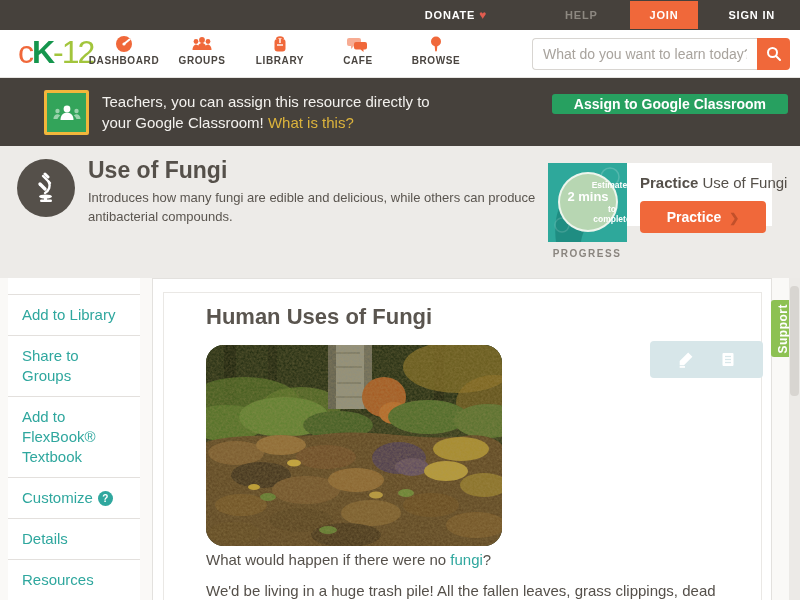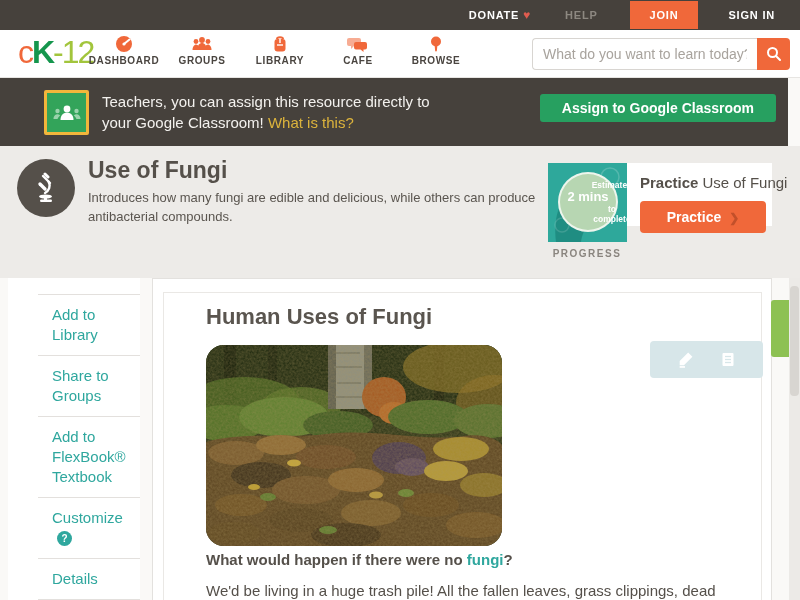--- a/index.html
+++ b/index.html
@@ -2,29 +2,29 @@
 <html><head>
 <meta charset="utf-8">
 <style>
   * { box-sizing: border-box; margin: 0; padding: 0; }
   html,body { width: 800px; height: 600px; }
   body {
     position: relative; overflow: hidden;
     font-family: "Liberation Sans", sans-serif;
     background: #faf9f7; color: #55504a;
   }
-  .abs { position: absolute; padding-left: 30px; }
+  .abs { position: absolute; }
 
   
   .topbar { top:0; left:0; right:0; height:30px; background:#46413c;
     display:flex; justify-content:flex-end; align-items:center; padding-right:25px; }
   .topbar .tb-item { font-size:11px; font-weight:bold; letter-spacing:.8px; cursor:pointer; }
   .tb-donate { color:#fff; margin-right:34px; }
   .tb-heart { color:#e05c4f; font-size:12px; }
-  .tb-help { color:#8d8881; margin-right:32px; }
+  .tb-help { color:#8d8881; margin-right:32px;margin-left:44px; }
   .tb-join { background:#f0683a; color:#fff; height:28px; line-height:28px; padding:0 20px; margin:1px 0; }
   .tb-signin { color:#fff; margin-left:30px; }
 
   
   .navbar { top:30px; left:0; right:0; height:48px; background:#fff; border-bottom:1px solid #e7e5e2; }
   .logo { position:absolute; left:18px; top:4px; font-size:32px; letter-spacing:-2px; cursor:pointer; }
   .logo .lc { color:#f0683a; }
   .logo .lk { color:#15964d; font-weight:bold; }
   .logo .l12 { color:#a2c53c; }
   .nav-items { position:absolute; left:88px; top:5px; display:flex;text-align:center; }
@@ -33,27 +33,27 @@
   .nav-label { font-size:10px; font-weight:bold; color:#4a4540; letter-spacing:.6px; }
   .searchwrap { position:absolute; right:10px; top:8px; display:flex; }
   .search-input { width:225px; height:32px; border:1px solid #d8d5d1; border-right:none;
     border-radius:4px 0 0 4px; padding:0 10px; font-size:14px; color:#7a756f;
     font-family:"Liberation Sans",sans-serif; outline:none; background:#fff; }
   .search-input::placeholder { color:#a8a39d; }
   .search-btn { width:33px; height:32px; background:#f0683a; border:none; border-radius:0 4px 4px 0;
     cursor:pointer; display:flex; align-items:center; justify-content:center; }
 
   
-  .banner { top:78px; left:0; right:12px; height:68px; background:#46413c; }
+  .banner { top:78px; left:0; right:0; height:68px; background:#46413c; }
   .gc-icon { position:absolute; left:44px; top:12px; width:45px; height:45px;
     background:#33a45a; border:3px solid #f2b63b; border-radius:2px;
     display:flex; align-items:center; justify-content:center; }
   .banner-text { position:absolute; left:102px; top:13px; font-size:15px; color:#f3f1ee; line-height:21px; }
   .banner-link { color:#dcb33c; cursor:pointer;text-align:right; }
-  .gc-btn { position:absolute; right:12px; top:16px; height:28px; background:#27a060; color:#fff;
+  .gc-btn { position:absolute; right:12px; top:16px; height:20px; background:#27a060; color:#fff;
     border:none; border-radius:3px; font-size:14px; font-weight:bold; padding:0 22px;
     font-family:"Liberation Sans",sans-serif; cursor:pointer; }
 
   
   .headerband { top:146px; left:0; right:0; height:132px; background:#edebe8; }
   .subject-circle { position:absolute; left:17px; top:13px; width:58px; height:58px; border-radius:50%;
     background:#55504a; display:flex; align-items:center; justify-content:center; }
   .lesson-title { position:absolute; left:88px; top:11px; font-size:23px; font-weight:bold; color:#55504a; }
   .lesson-desc { position:absolute; left:88px; top:42px; width:470px; font-size:13px; color:#5a554f; line-height:19px; }
   .p-img { position:absolute; left:548px; top:17px; width:79px; height:79px; background:#2ea89b; overflow:hidden; cursor:pointer; }
@@ -83,21 +83,21 @@
 
   
   .maincard { left:152px; top:278px; width:620px; bottom:-2px; background:#fff; border:1px solid #e3e1de; }
   .innerbox { position:absolute; left:10px; top:13px; right:9px; bottom:-4px; border:1px solid #eae8e5; }
   .article-heading { position:absolute; left:53px; top:25px; font-size:22px; color:#5a554f; }
   .tools { position:absolute; left:497px; top:62px; width:113px; height:37px; background:#d7e6e9;
     border-radius:4px; display:flex; align-items:center; justify-content:center; gap:26px; }
   .tools span { cursor:pointer; display:flex; }
   .article-img { position:absolute; left:53px; top:66px; width:296px; height:201px; border-radius:18px;
     overflow:hidden; }
-  .question { position:absolute; left:53px; top:272px; font-size:15px; font-weight:bold; color:#55504a; }
+  .question { position:absolute; left:53px; top:272px; font-size:15px; font-weight:normal; color:#55504a; }
   .question .tl { color:#2fa79e; cursor:pointer; }
   .para { position:absolute; left:53px; top:301px; width:545px; font-size:15px; color:#55504a; line-height:22px; }
 
   
   .support-tab { left:771px; top:300px; width:23px; height:57px; background:#8dc153;
     border-radius:3px 0 0 3px; cursor:pointer; display:flex; align-items:center; justify-content:center; }
   .support-tab span { writing-mode:vertical-rl; transform:rotate(180deg); color:#fff;
     font-size:12px; font-weight:bold; letter-spacing:.5px; }
   .scroll-track { left:789px; top:278px; width:11px; bottom:0; background:#eceae7; cursor:pointer; }
   .scroll-thumb { position:absolute; left:1px; top:8px; width:9px; height:110px; background:#d8d5d1; border-radius:4px; }

